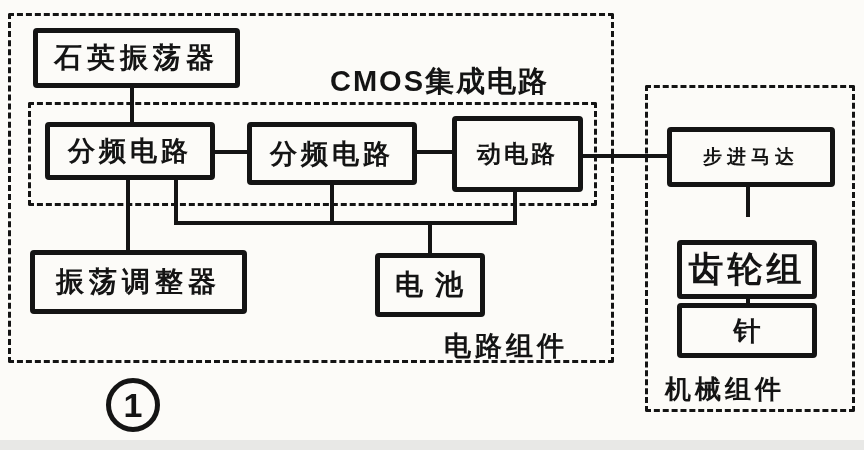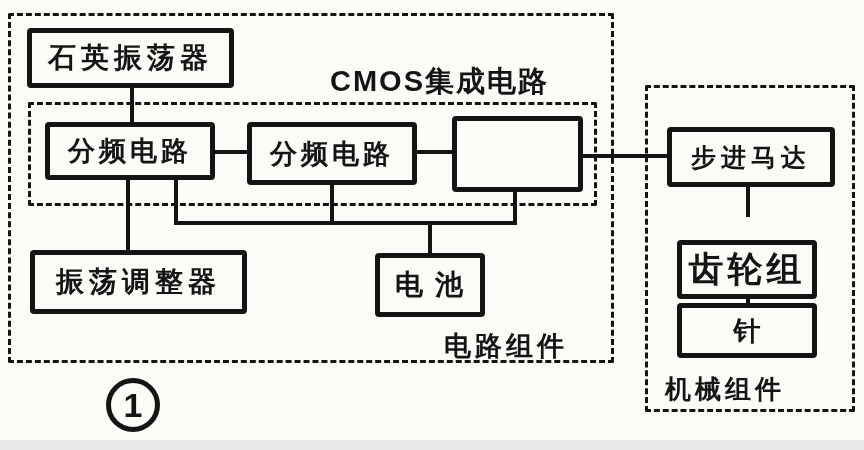--- a/index.html
+++ b/index.html
@@ -59,44 +59,45 @@
   <div class="wire" style="left:581px; top:154px; width:88px;  height:4px;"></div>
   <div class="wire" style="left:126px; top:178px; width:4px;  height:74px;"></div>
   <div class="wire" style="left:174px; top:178px; width:4px;  height:47px;"></div>
   <div class="wire" style="left:330px; top:183px; width:4px;  height:42px;"></div>
   <div class="wire" style="left:513px; top:190px; width:4px;  height:35px;"></div>
   <div class="wire" style="left:174px; top:221px; width:343px; height:4px;"></div>
   <div class="wire" style="left:428px; top:223px; width:4px;  height:32px;"></div>
   <div class="wire" style="left:746px; top:185px; width:4px;  height:32px;"></div>
   <div class="wire" style="left:746px; top:271px; width:4px;  height:34px;"></div>
 
-  <div class="box" style="left:27px; top:28px; width:207px; height:60px; font-size:28px; letter-spacing:5px;">
+  <div class="box" style="left:33px; top:28px; width:207px; height:60px; font-size:28px; letter-spacing:5px;">
     <span>石英振荡器</span>
   </div>
 
   <div class="box" style="left:45px; top:122px; width:170px; height:58px; font-size:27px; letter-spacing:4px;">
     <span>分频电路</span>
   </div>
 
   <div class="box" style="left:247px; top:122px; width:170px; height:63px; font-size:27px; letter-spacing:4px;">
     <span>分频电路</span>
   </div>
 
   <div class="box" style="left:452px; top:116px; width:131px; height:76px; font-size:24px; line-height:1.2; letter-spacing:3px;">
+    <span>动电路</span>
   </div>
 
   <div class="box" style="left:375px; top:253px; width:110px; height:64px; font-size:28px; letter-spacing:2px;">
     <span>电 池</span>
   </div>
 
   <div class="box" style="left:30px; top:250px; width:217px; height:64px; font-size:28px; letter-spacing:5px;">
     <span>振荡调整器</span>
   </div>
 
-  <div class="box" style="left:667px; top:127px; width:168px; height:60px; font-size:25px; letter-spacing:5px;">
+  <div class="box" style="left:667px; top:127px; width:168px; height:60px; font-size:19px; letter-spacing:5px;">
     <span>步进马达</span>
   </div>
 
   <div class="box" style="left:677px; top:213px; width:140px; height:59px; font-size:35px; letter-spacing:4px;margin-top:27px;">
     <span>齿轮组</span>
   </div>
 
   <div class="box" style="left:677px; top:303px; width:140px; height:55px; font-size:27px;">
     <span>针</span>
   </div>

